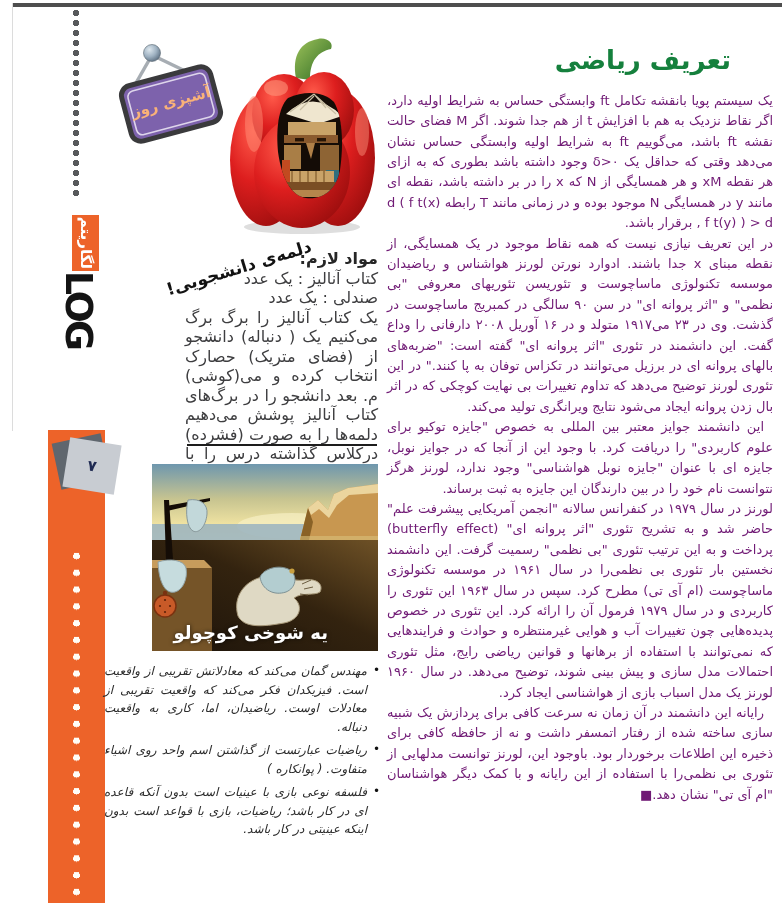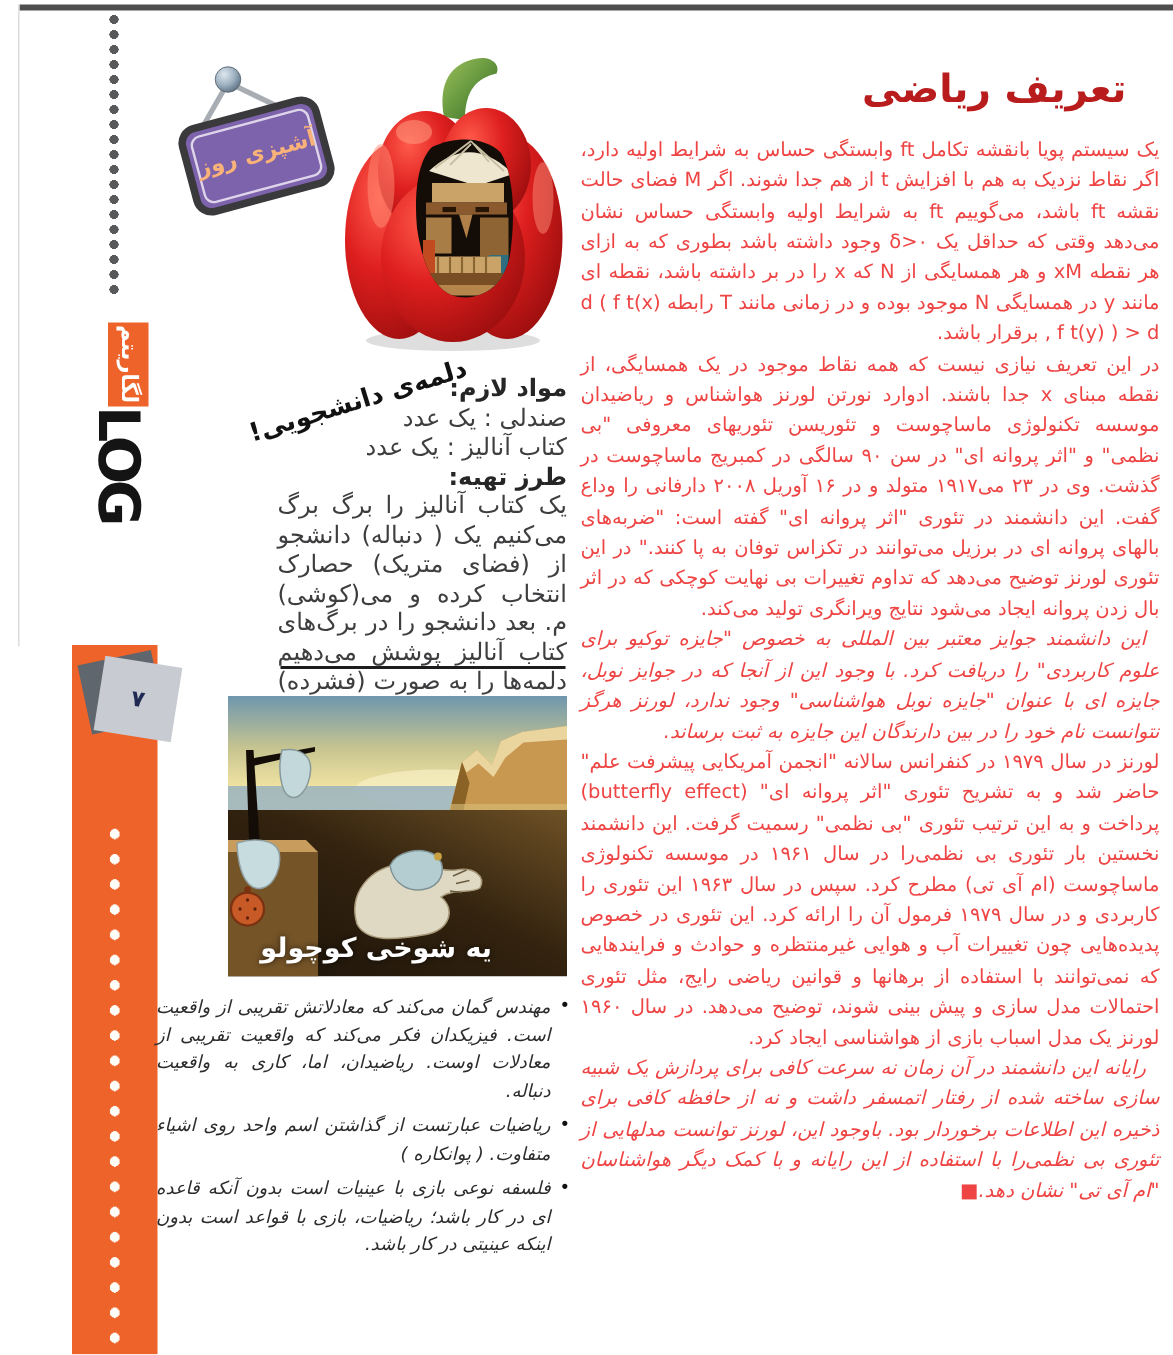--- a/index.html
+++ b/index.html
@@ -63,25 +63,25 @@
   }
   .quotes{position:absolute;left:104px;top:662px;width:276px;direction:rtl;}
   .quote{
     position:relative;padding-right:13px;margin-bottom:5px;text-align:justify;
     font-style:italic;font-size:12px;line-height:18.5px;color:#2c2c2c;
   }
   .quote .bullet{position:absolute;right:0;top:-1px;font-style:normal;color:#111;}
   
   .article{position:absolute;left:387px;top:44px;width:386px;direction:rtl;}
   .article h1{
-    font-size:26px;font-weight:bold;color:#b91c1c;margin:0 22px 13px auto;
+    font-size:26px;font-weight:bold;color:#15803d;margin:0 42px 13px auto;
     width:fit-content;line-height:1.3;
   }
-  .article p{margin:0;font-size:13px;line-height:20.4px;text-align:justify;color:#ef4444;}
-  .article p.indent{text-indent:9px;font-style:italic;}
+  .article p{margin:0;font-size:13px;line-height:20.4px;text-align:justify;color:#701a75;}
+  .article p.indent{text-indent:9px;}
 </style>
 </head>
 <body>
 
 <div id="page">
 
   <div class="top-rule"></div>
   <div class="left-edge"></div>
   <div class="dots-top"></div>
   <div class="orange-bar"></div>
@@ -161,23 +161,22 @@
         <rect x="58" y="150" width="52" height="8" fill="#7a4e24"></rect>
         <rect x="62" y="158" width="46" height="7" fill="#b5854c"></rect>
       </g>
     </svg>
   </div>
 
   <div class="recipe-title">دلمه‌ی دانشجویی!</div>
 
   <div class="recipe">
     <div class="lbl">مواد لازم:</div>
+    <div>کتاب آنالیز : یک عدد</div>
     <div>صندلی : یک عدد</div>
-    <div>کتاب آنالیز : یک عدد</div>
-    <div class="lbl">طرز تهیه:</div>
     <div class="method">یک کتاب آنالیز را برگ برگ می‌کنیم یک ( دنباله) دانشجو از (فضای متریک) حصارک انتخاب کرده و می(کوشی) م. بعد دانشجو را در برگ‌های کتاب آنالیز پوشش می‌دهیم دلمه‌ها را به صورت (فشرده) درکلاس گذاشته درس را با یک صندلی می‌بندیم تا خوب دم بکشید !</div>
   </div>
 
   <div class="divider"></div>
 
   <div class="painting">
     <svg width="226" height="187" viewBox="0 0 226 187">
       <defs>
         <linearGradient id="skyG" x1="0" y1="0" x2="0" y2="1">
           <stop offset="0%" stop-color="#6e97ae"></stop>

